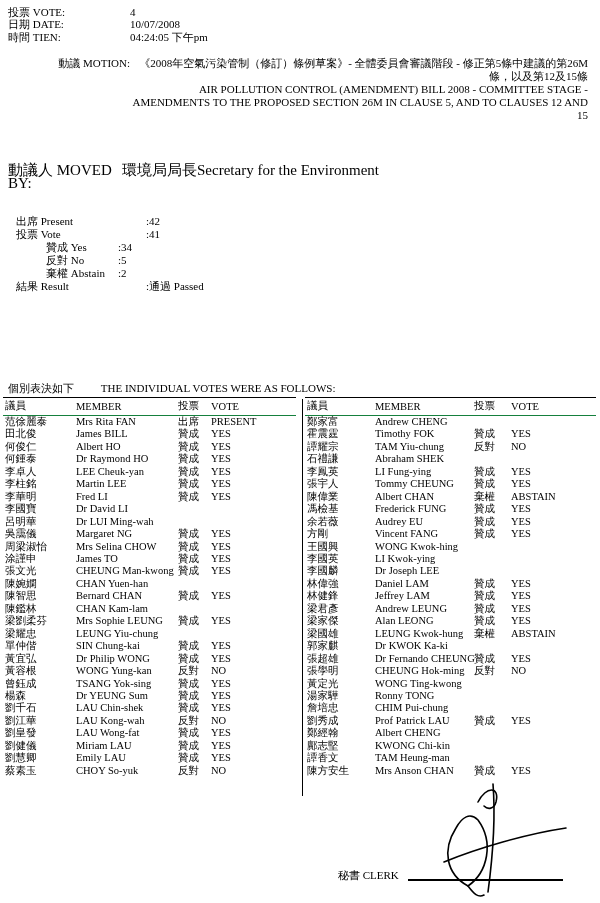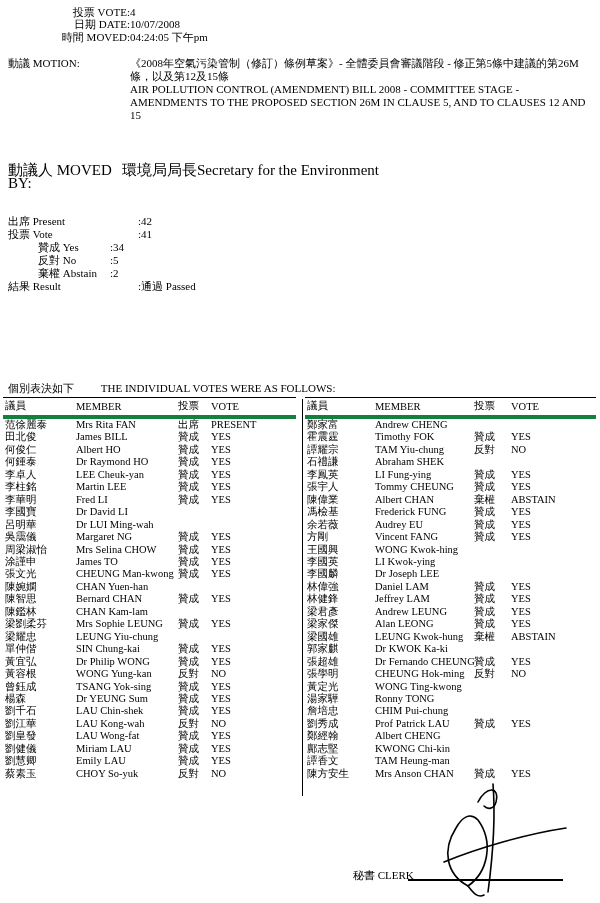--- a/index.html
+++ b/index.html
@@ -4,71 +4,71 @@
 <style>
   html,body{margin:0;padding:0;background:#fff;}
   .page{
     position:relative; width:600px; height:903px; background:#fff;
     font-family:"Liberation Serif","DejaVu Serif",serif;
     color:#000; overflow:hidden;
   }
   
   .info-block{position:absolute;top:6px;left:8px;width:580px;}
   .info-row{display:flex;line-height:12.4px;font-size:11px;}
-  .info-row .lbl{width:122px;flex:0 0 122px;text-align:right;}
-  
-  .motion-row{position:absolute;top:57px;left:8px;width:584px;display:flex;font-size:11px;line-height:13px;}
+  .info-row .lbl{width:122px;flex:0 0 122px;}
+  
+  .motion-row{position:absolute;top:57px;left:8px;width:584px;display:flex;font-size:11px;line-height:13px;text-align:right;}
   .motion-row .lbl{width:122px;flex:0 0 122px;}
   .motion-text{width:458px;}
   
   .movedby-row{position:absolute;top:164px;left:8px;display:flex;font-size:15px;line-height:13px;}
   .movedby-row .lbl{width:114px;flex:0 0 114px;}
   
-  .summary{position:absolute;top:215px;left:0;width:400px;font-size:11px;}
+  .summary{position:absolute;top:215px;left:8px;width:400px;font-size:11px;}
   .srow{position:relative;height:13px;line-height:13px;}
   .srow .slabel{position:absolute;left:8px;}
   .srow.indent .slabel{left:38px;}
   .srow .svalue{position:absolute;left:138px;}
   .srow.indent .svalue{left:110px;}
   
   .ind-heading{position:absolute;top:382px;left:8px;font-size:11px;line-height:13px;}
   .ind-heading .en{margin-left:24px;}
   
   table.votes{position:absolute;top:397px;border-collapse:collapse;table-layout:fixed;font-size:10.5px;}
   table.votes.left{left:3px;width:293px;}
   table.votes.right{left:305px;width:291px;}
   table.votes th{
     text-align:left;font-weight:normal;padding:1px 0 2px 0;
-    border-top:1px solid #000;border-bottom:4px solid #15803d;
+    border-top:1px solid #000;border-bottom:1px solid #15803d;
     font-size:10.5px;
   }
   table.votes td{padding:0;line-height:12.45px;height:12.45px;white-space:nowrap;}
   table.votes td:first-child, table.votes th:first-child{padding-left:2px;}
   .tbl-divider{position:absolute;left:302px;top:399px;width:1px;height:397px;background:#000;}
   
-  .clerk-label{position:absolute;left:353px;top:868px;font-size:11px;}
+  .clerk-label{position:absolute;left:338px;top:868px;font-size:11px;}
   .sig-line{position:absolute;left:408px;top:879px;width:155px;height:0;border-bottom:2px solid #000;}
   .signature-svg{position:absolute;left:438px;top:782px;width:132px;height:118px;}
 </style>
 </head>
 <body>
 
 <div class="page">
 
   <div class="info-block">
       <div class="info-row">
         <span class="lbl">投票 VOTE:</span>
         <span>4</span>
       </div>
       <div class="info-row">
         <span class="lbl">日期 DATE:</span>
         <span>10/07/2008</span>
       </div>
       <div class="info-row">
-        <span class="lbl">時間 MOVED:</span>
+        <span class="lbl">時間 TIEN:</span>
         <span>04:24:05 下午pm</span>
       </div>
     </div>
 
   <div class="motion-row">
     <span class="lbl">動議 MOTION:</span>
     <div class="motion-text">
       <div>《2008年空氣污染管制（修訂）條例草案》- 全體委員會審議階段 - 修正第5條中建議的第26M條，以及第12及15條</div>
       <div>AIR POLLUTION CONTROL (AMENDMENT) BILL 2008 - COMMITTEE STAGE - AMENDMENTS TO THE PROPOSED SECTION 26M IN CLAUSE 5, AND TO CLAUSES 12 AND 15</div>
     </div>

